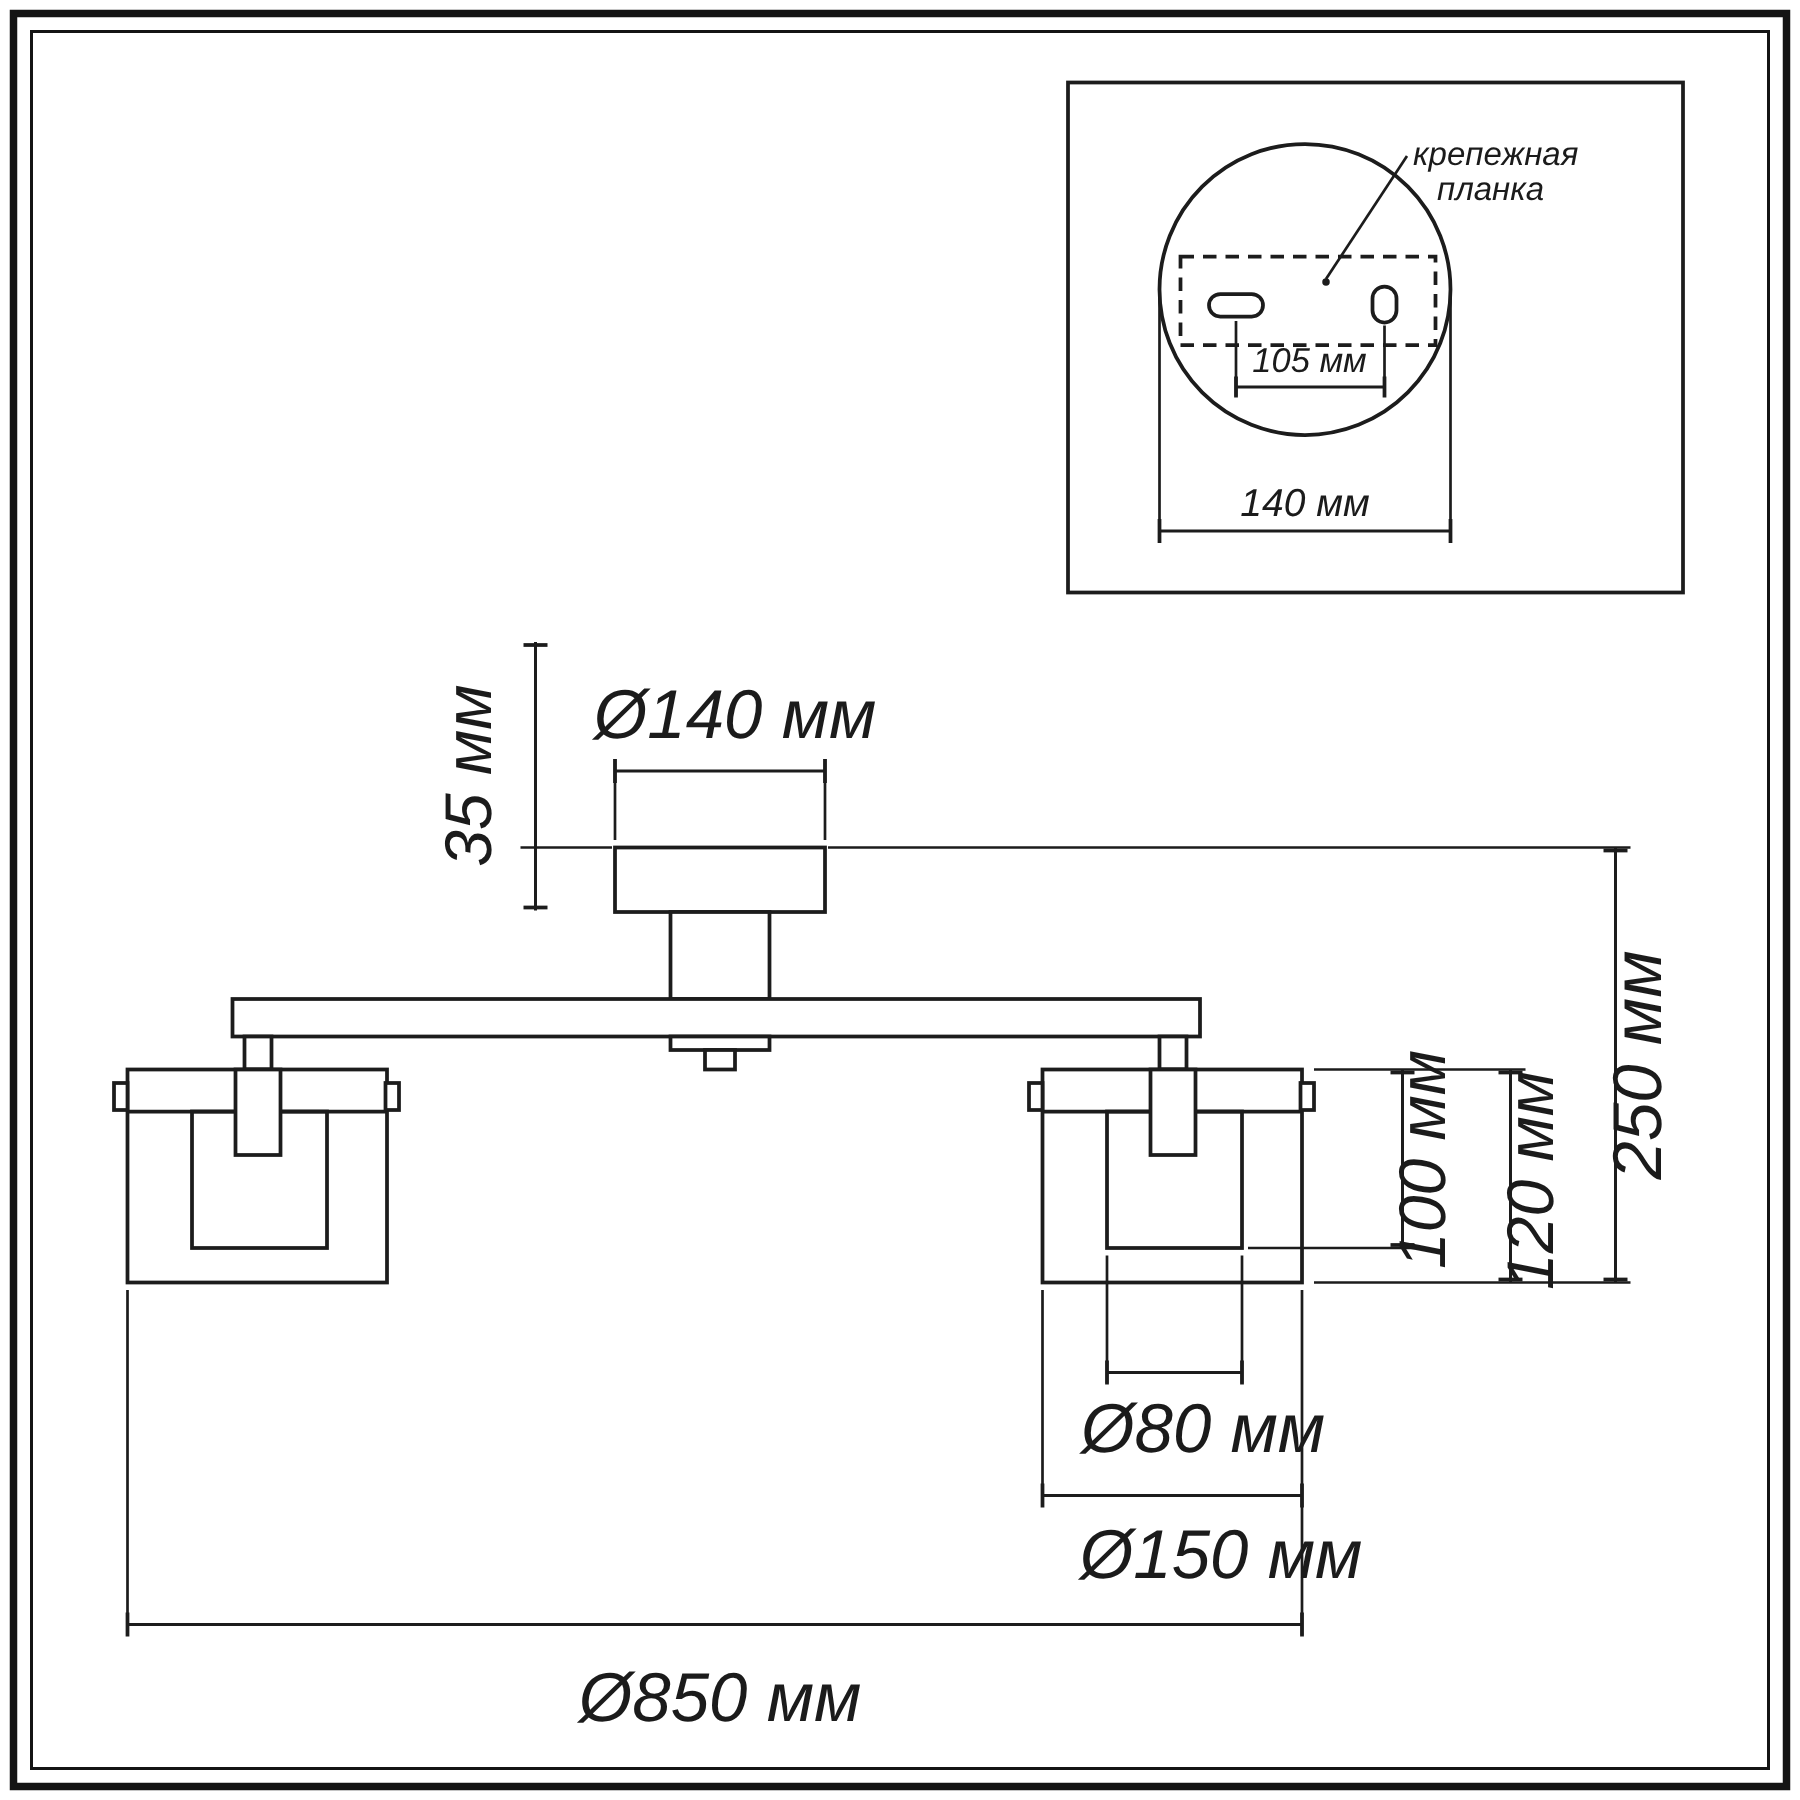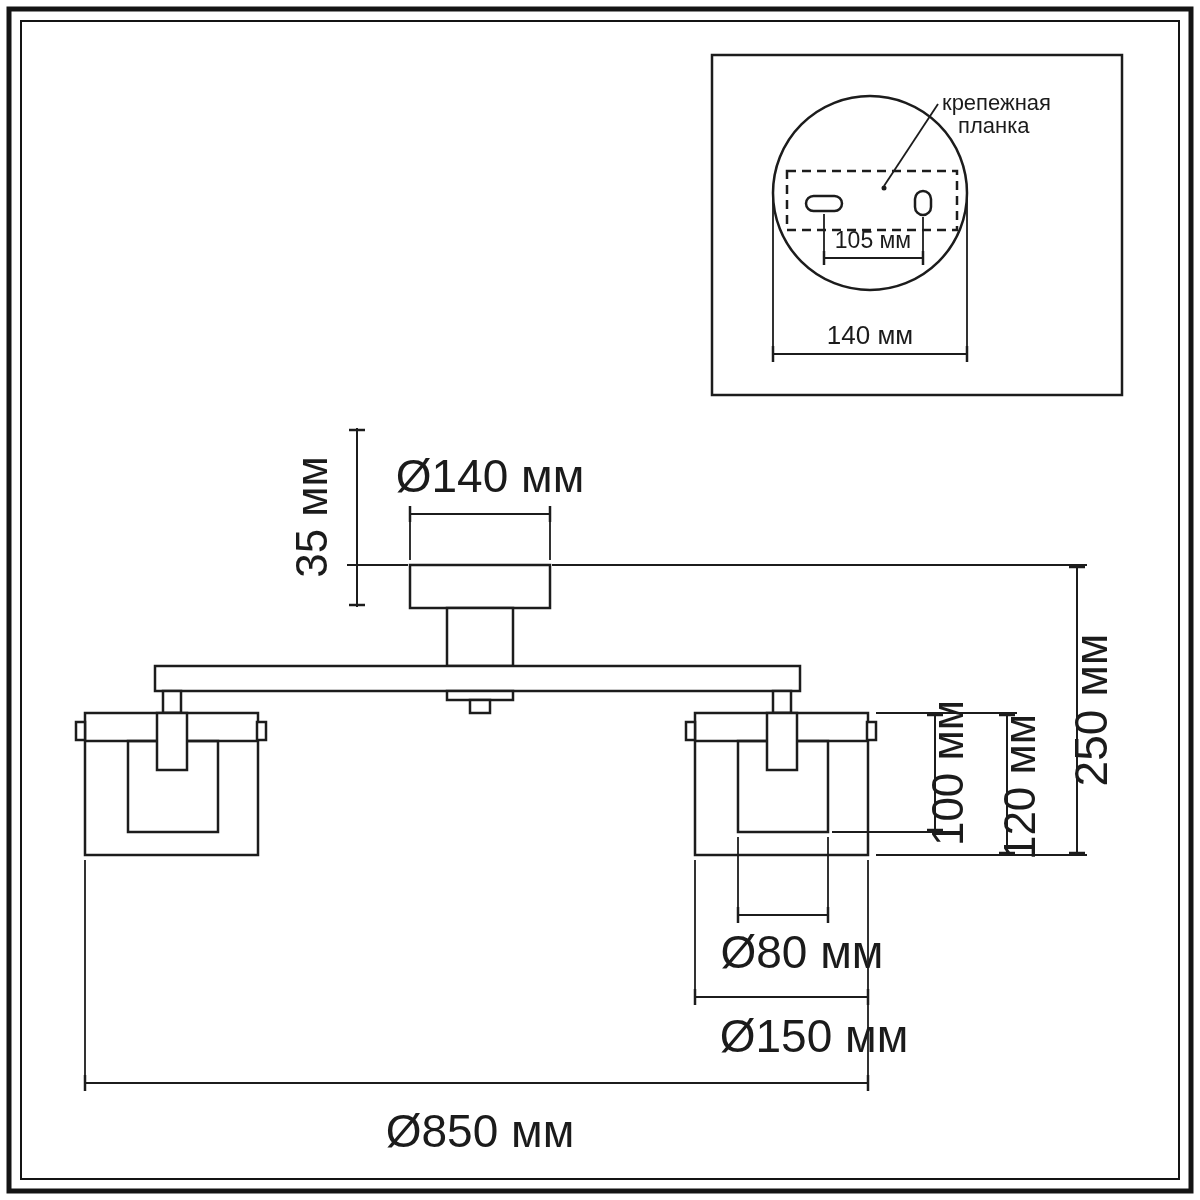--- a/index.html
+++ b/index.html
@@ -1,19 +1,20 @@
 <!DOCTYPE html>
 <html><head>
 <meta charset="utf-8">
 <style>
   html, body { margin: 0; padding: 0; background: #ffffff; }
   .canvas {
     width: 956px; height: 1200px; position: relative;
     background: #ffffff;
     font-family: "Liberation Sans", sans-serif;
+    font-style: italic;
   }
   svg { display: block; }
   .ln   { stroke: #1c1c1c; stroke-width: 2.5; fill: none; }
   .lnw  { stroke: #1c1c1c; stroke-width: 2.5; fill: #ffffff; }
   .thin { stroke: #1c1c1c; stroke-width: 1.8; fill: none; }
   .dim  { stroke: #1c1c1c; stroke-width: 2; fill: none; }
   .tick { stroke: #1c1c1c; stroke-width: 2.5; fill: none; }
   .dash { stroke: #1c1c1c; stroke-width: 2.5; fill: none; stroke-dasharray: 9 6; }
   text  { fill: #1b1b1b; font-family: "Liberation Sans", sans-serif; }
   .t46 { font-size: 46px; }

